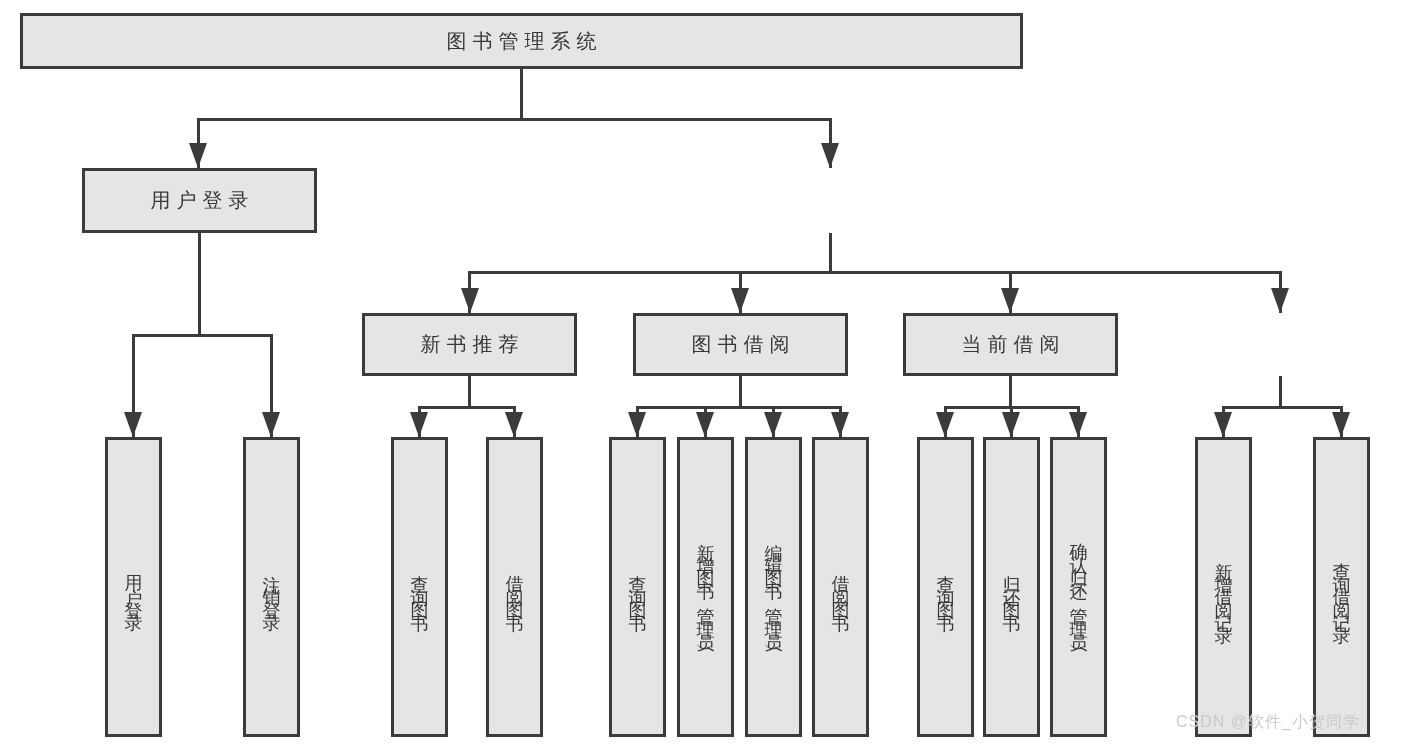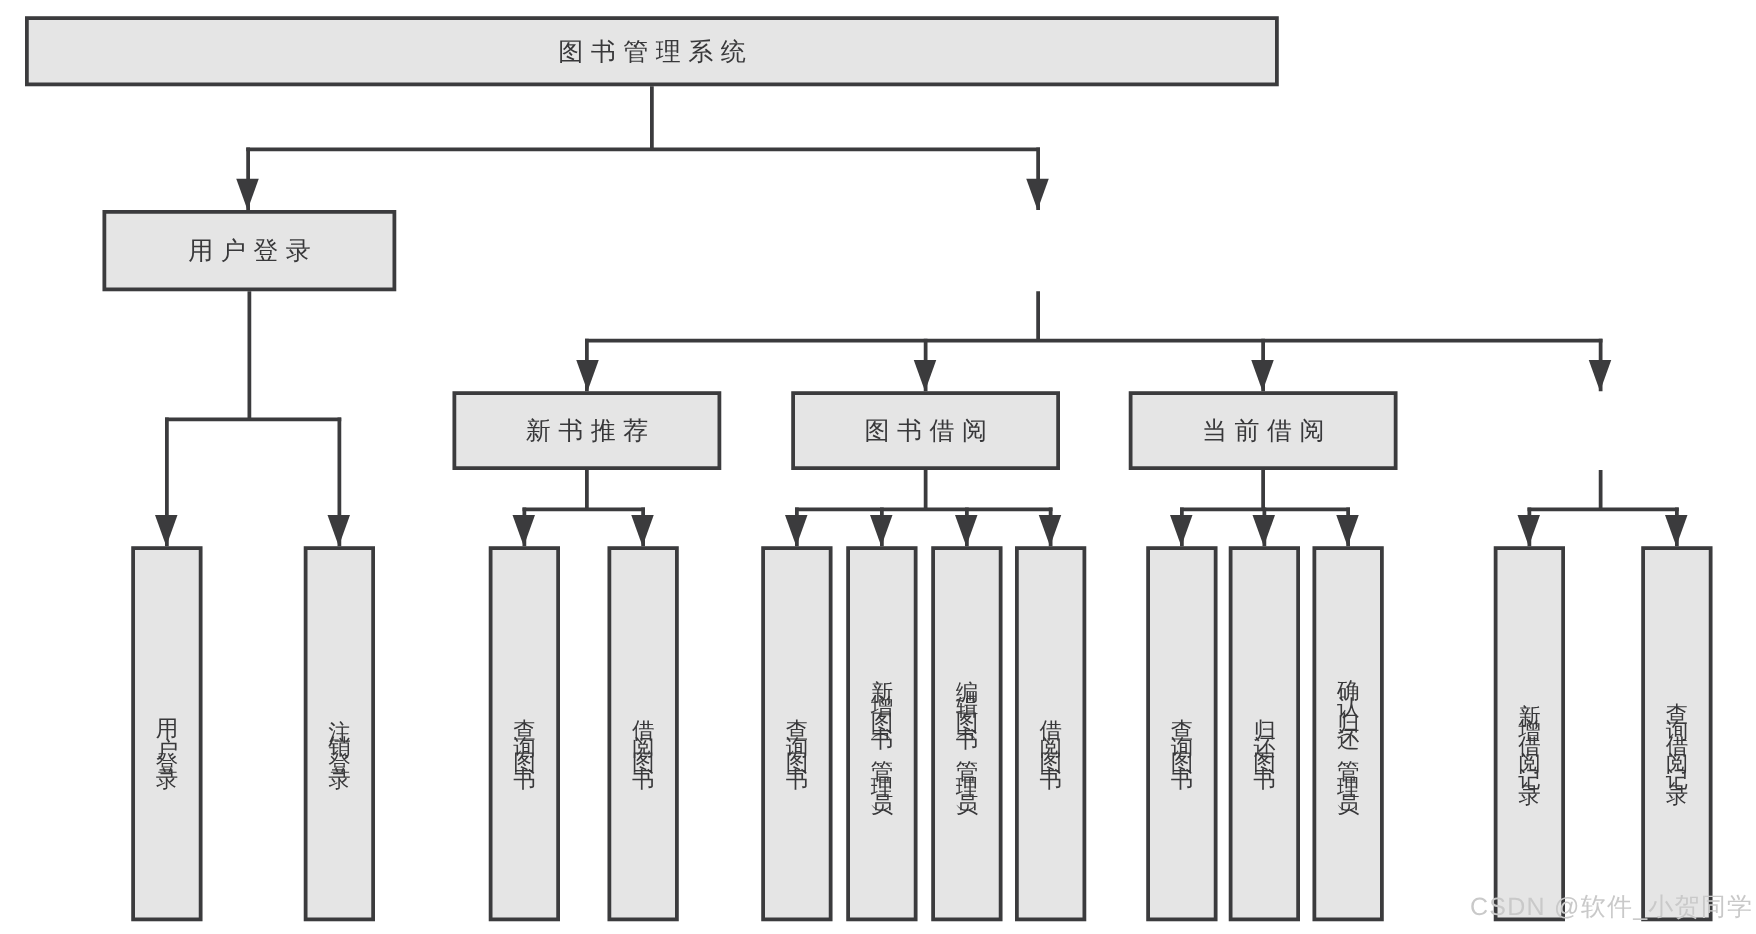--- a/index.html
+++ b/index.html
@@ -24,21 +24,21 @@
     font-size:18px;letter-spacing:13px;line-height:1;white-space:nowrap;
   }
   .line{position:absolute;background:var(--line);}
   .arrow{
     position:absolute;width:0;height:0;
     border-left:9px solid transparent;border-right:9px solid transparent;
     border-top:25px solid var(--line);
   }
   .watermark{
     position:absolute;left:1176px;top:712px;z-index:5;
-    color:var(--wm);font-size:20px;letter-spacing:1px;white-space:nowrap;
+    color:var(--wm);font-size:16px;letter-spacing:1px;white-space:nowrap;
   }
 </style>
 </head>
 <body>
 
 <div class="canvas">
 
   <div class="box hlabel" style="left:20px;top:13px;width:1003px;height:56px;">图书管理系统</div>
 
   <div class="box hlabel" style="left:82px;top:168px;width:235px;height:65px;">用户登录</div>

